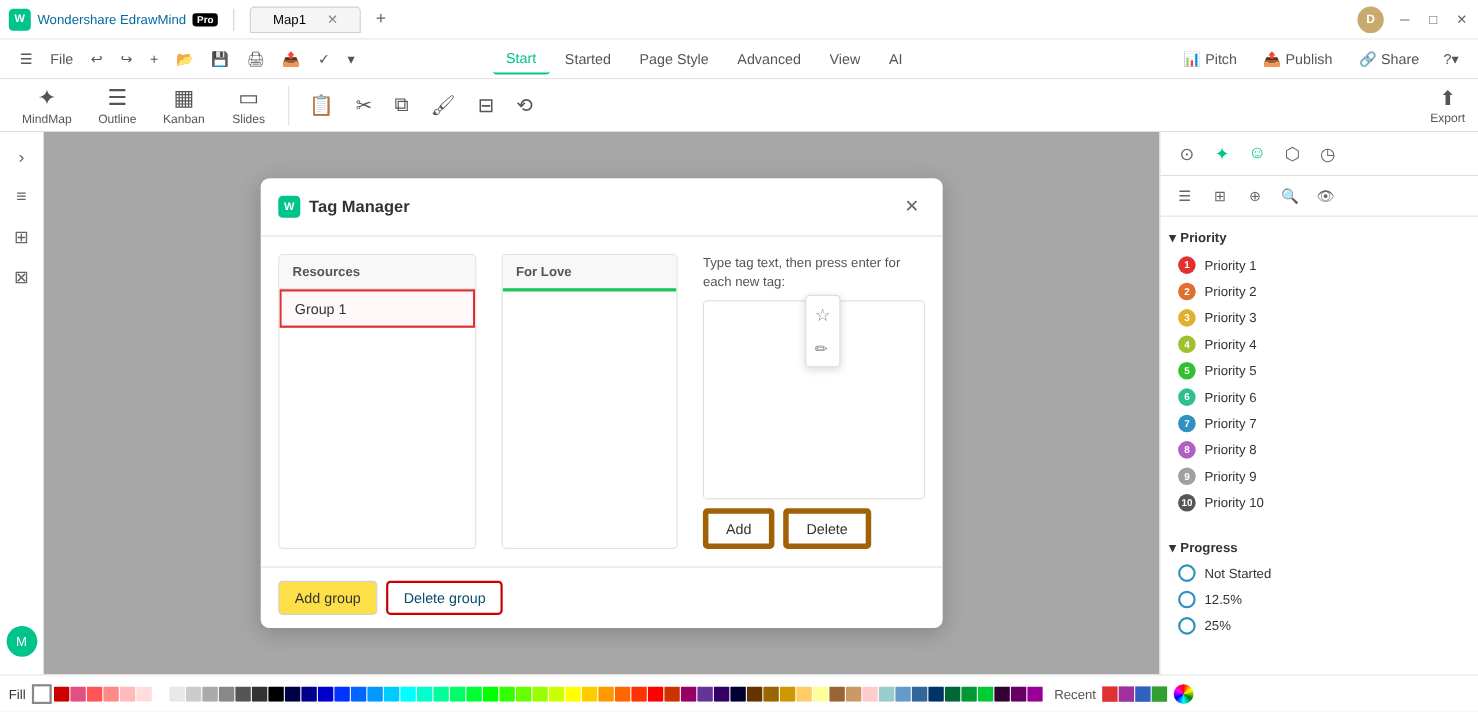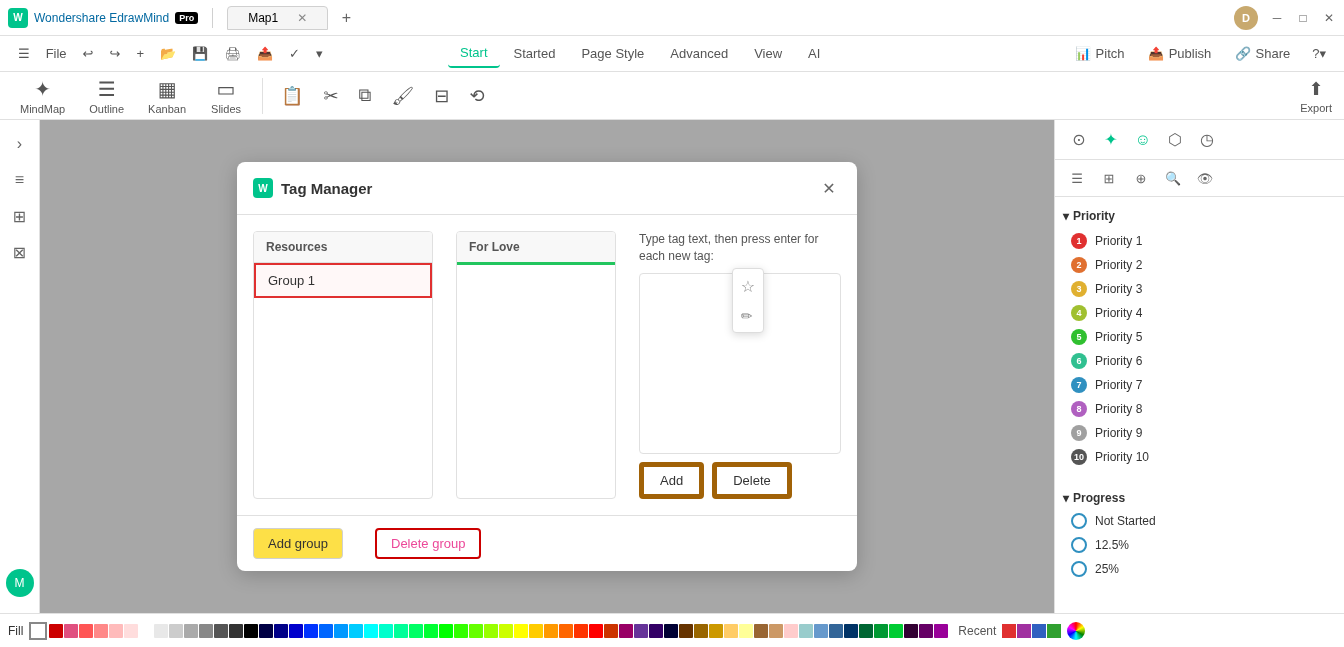--- a/index.html
+++ b/index.html
@@ -86,21 +86,21 @@
     .modal-col2-header { padding: 8px 12px; font-size: 12px; font-weight: 600; color: #555; background: #f8f8f8; border-bottom: 3px solid #22c55e; }
     .modal-col3 { flex: 1; display: flex; flex-direction: column; gap: 8px; }
     .modal-col3-label { font-size: 12px; color: #555; line-height: 1.4; }
     .modal-textarea { flex: 1; border: 1px solid #e0e0e0; border-radius: 4px; padding: 8px; font-size: 13px; resize: none; outline: none; min-height: 180px; }
     .modal-col3-buttons { display: flex; gap: 8px; }
     .tag-btn { padding: 6px 16px; border-radius: 4px; font-size: 13px; cursor: pointer; border: 5px solid #a16207; background: #fff; color: #333; }
     .modal-footer { display: flex; align-items: center; justify-content: space-between; padding: 12px 16px; border-top: 1px solid #e0e0e0; }
     .footer-left { display: flex; gap: 8px; }
     .footer-btn { padding: 6px 14px; border-radius: 4px; font-size: 13px; cursor: pointer; }
     .add-group-btn { border: 1px solid #d0d0d0; background: #fde047; color: #333; }
-    .del-group-btn { border: 2px solid #c00; background: #fff; color: #ec4899; margin-left: 24px; }
+    .del-group-btn { border: 2px solid #c00; background: #fff; color: #0c4a6e; }
     .footer-right { display: flex; gap: 8px; }
     .ok-btn { padding: 8px 28px; background: #00c48c; color: white; border: none; border-radius: 4px; font-size: 14px; cursor: pointer; font-weight: 500; }
     .cancel-btn { padding: 8px 16px; background: #fff; color: #333; border: 1px solid #d0d0d0; border-radius: 4px; font-size: 14px; cursor: pointer; }
 
     
     .color-bar { height: 34px; background: #fff; border-top: 1px solid #e0e0e0; display: flex; align-items: center; padding: 0 8px; gap: 2px; }
     .color-swatch { width: 14px; height: 14px; border-radius: 1px; cursor: pointer; }
     .fill-label { font-size: 12px; color: #333; margin-right: 4px; }
   </style>
 </head>

